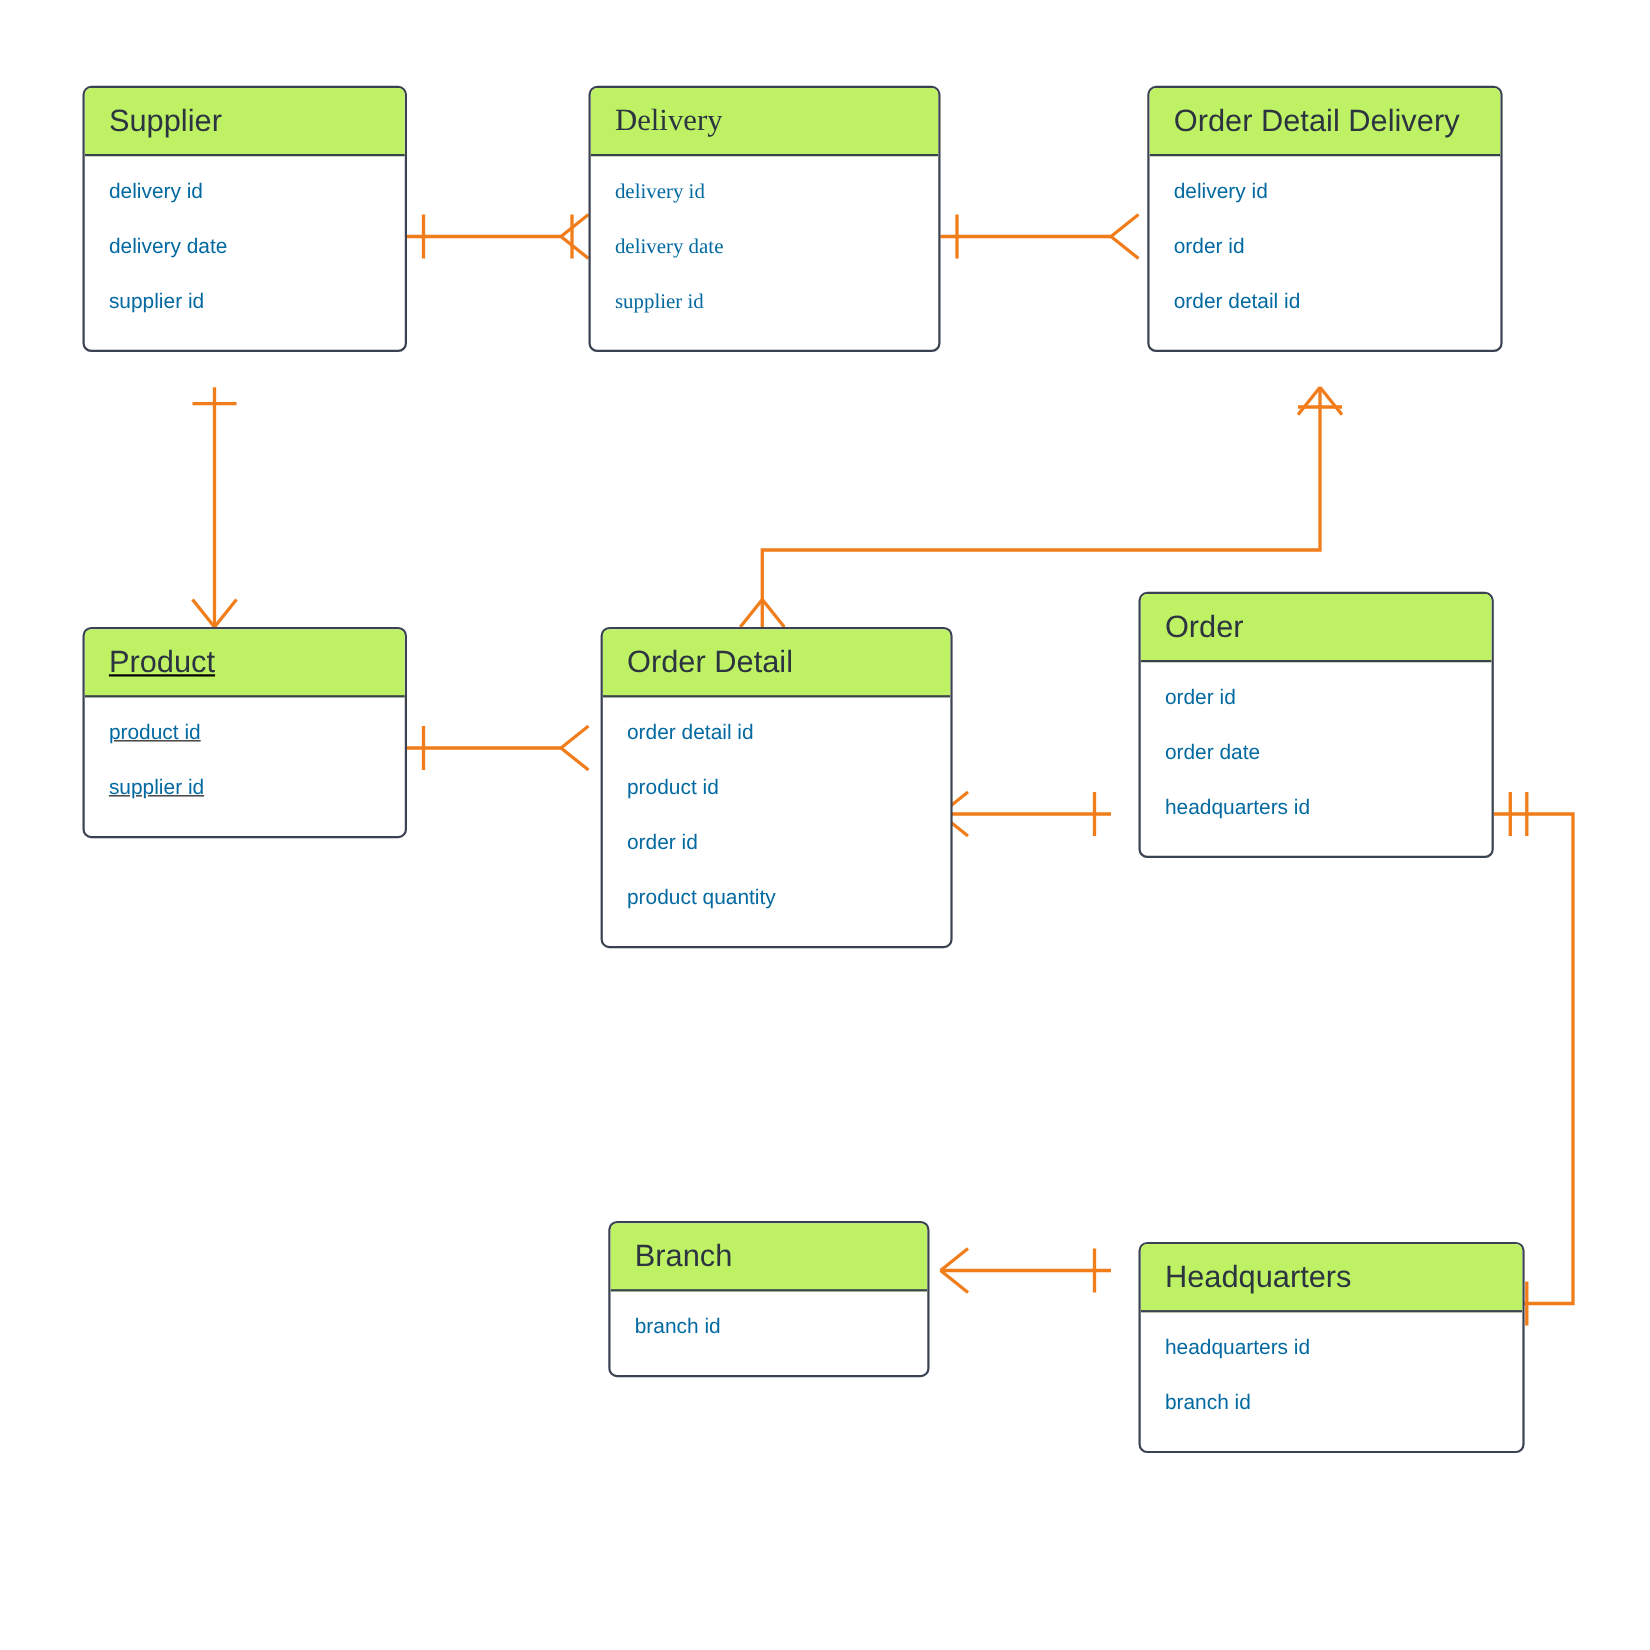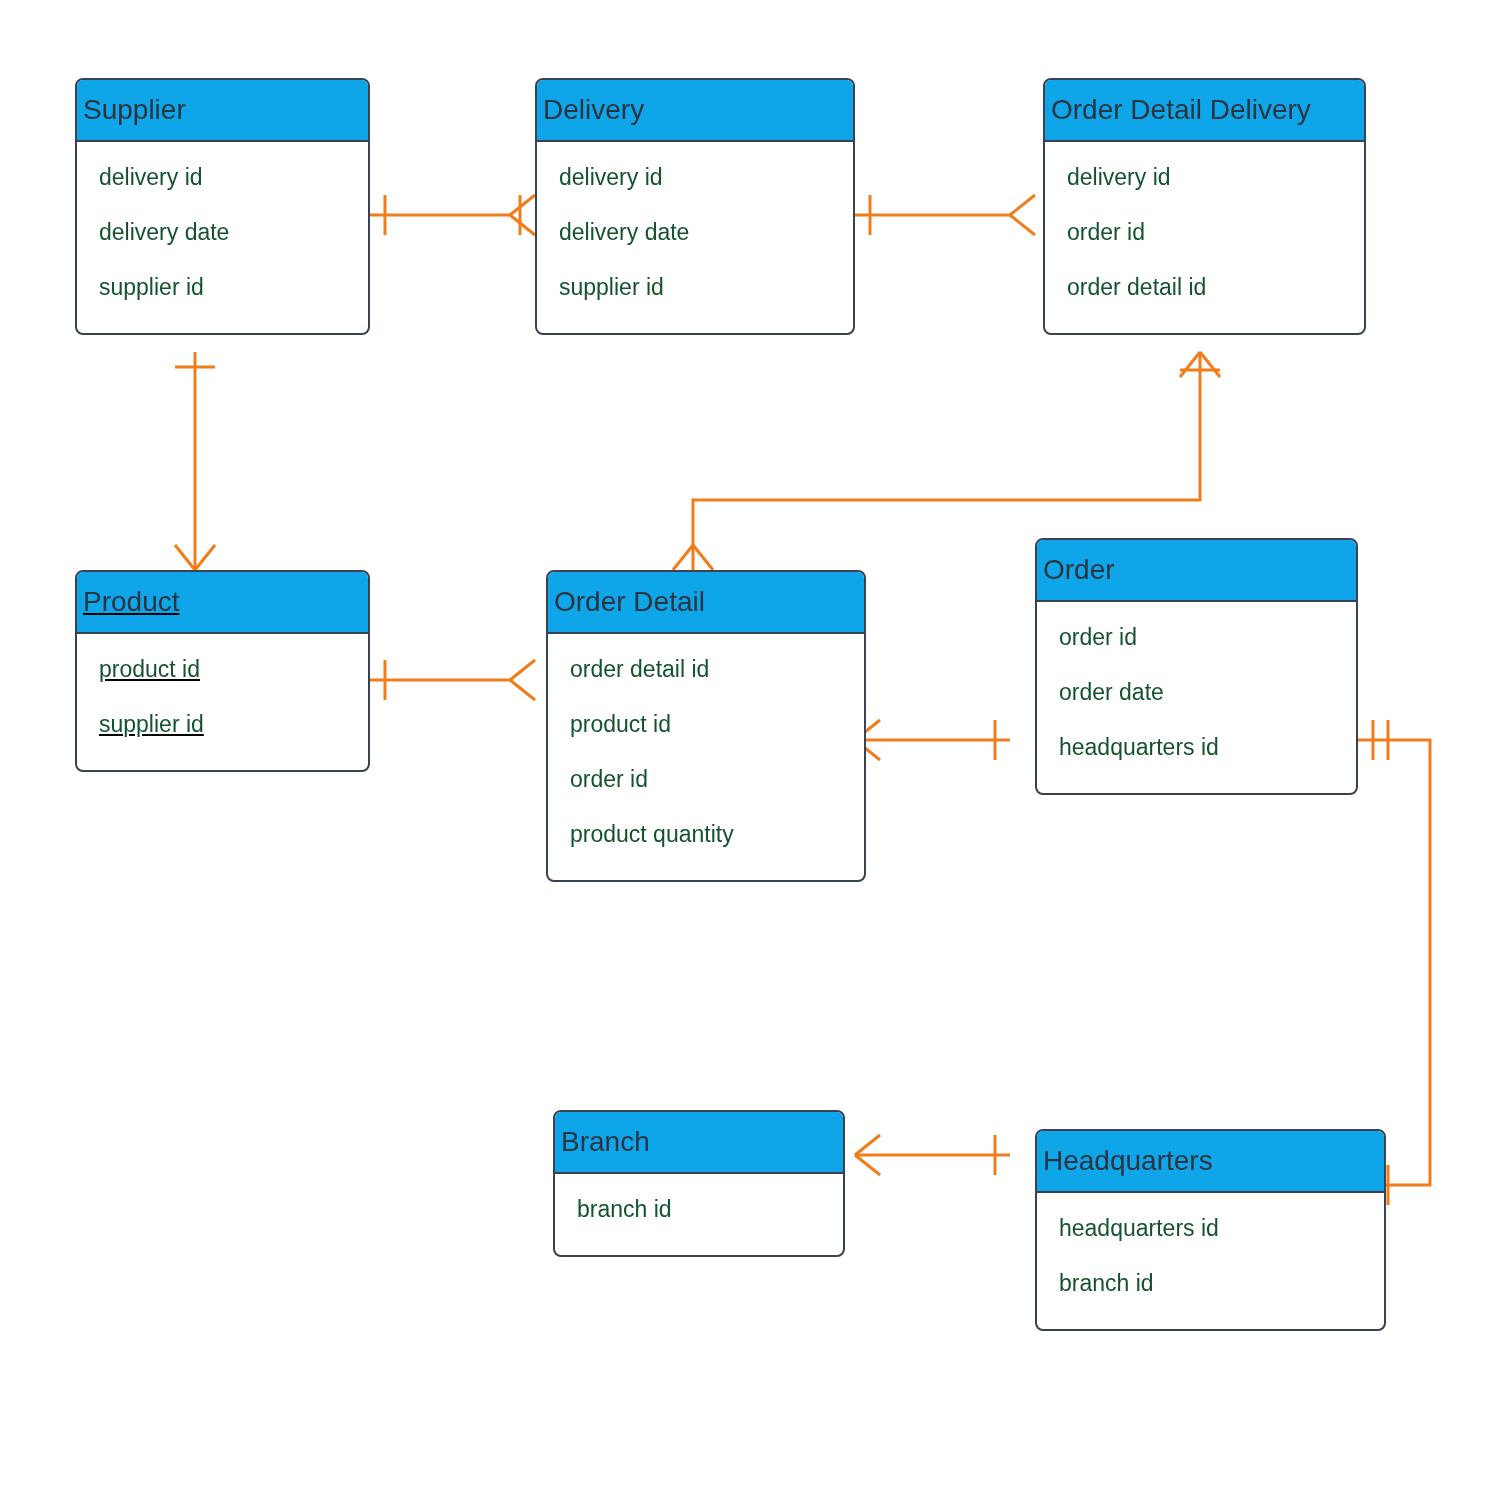--- a/index.html
+++ b/index.html
@@ -18,33 +18,33 @@
       height: 1500px;
     }
     .entity {
       position: absolute;
       border: 2px solid #3a4150;
       border-radius: 8px;
       background: #ffffff;
       overflow: hidden;
     }
     .entity-header {
-      background: #0ea5e9;
-      padding: 14px 6px;
+      background: #bef264;
+      padding: 14px 22px;
       border-bottom: 2px solid #3a4150;
       font-size: 28px;
       color: #2c3440;
       font-weight: 400;
     }
     .entity-body {
       padding: 8px 22px 18px 22px;
     }
     .attr {
-      font-size: 23px;
-      color: #14532d;
+      font-size: 19px;
+      color: #0369a1;
       padding: 14px 0;
       font-weight: 400;
     }
     svg.connectors {
       position: absolute;
       top: 0;
       left: 0;
       width: 1500px;
       height: 1500px;
       pointer-events: none;
@@ -126,21 +126,21 @@
 
   <div class="entity" style="left:75px; top:78px; width:295px;">
     <div class="entity-header">Supplier</div>
     <div class="entity-body">
       <div class="attr">delivery id</div>
       <div class="attr">delivery date</div>
       <div class="attr">supplier id</div>
     </div>
   </div>
 
-  <div class="entity" style="left:535px; top:78px; width:320px;">
+  <div class="entity" style="left:535px; top:78px; width:320px;font-family:Liberation Serif, serif;">
     <div class="entity-header">Delivery</div>
     <div class="entity-body">
       <div class="attr">delivery id</div>
       <div class="attr">delivery date</div>
       <div class="attr">supplier id</div>
     </div>
   </div>
 
   <div class="entity" style="left:1043px; top:78px; width:323px;">
     <div class="entity-header">Order Detail Delivery</div>

